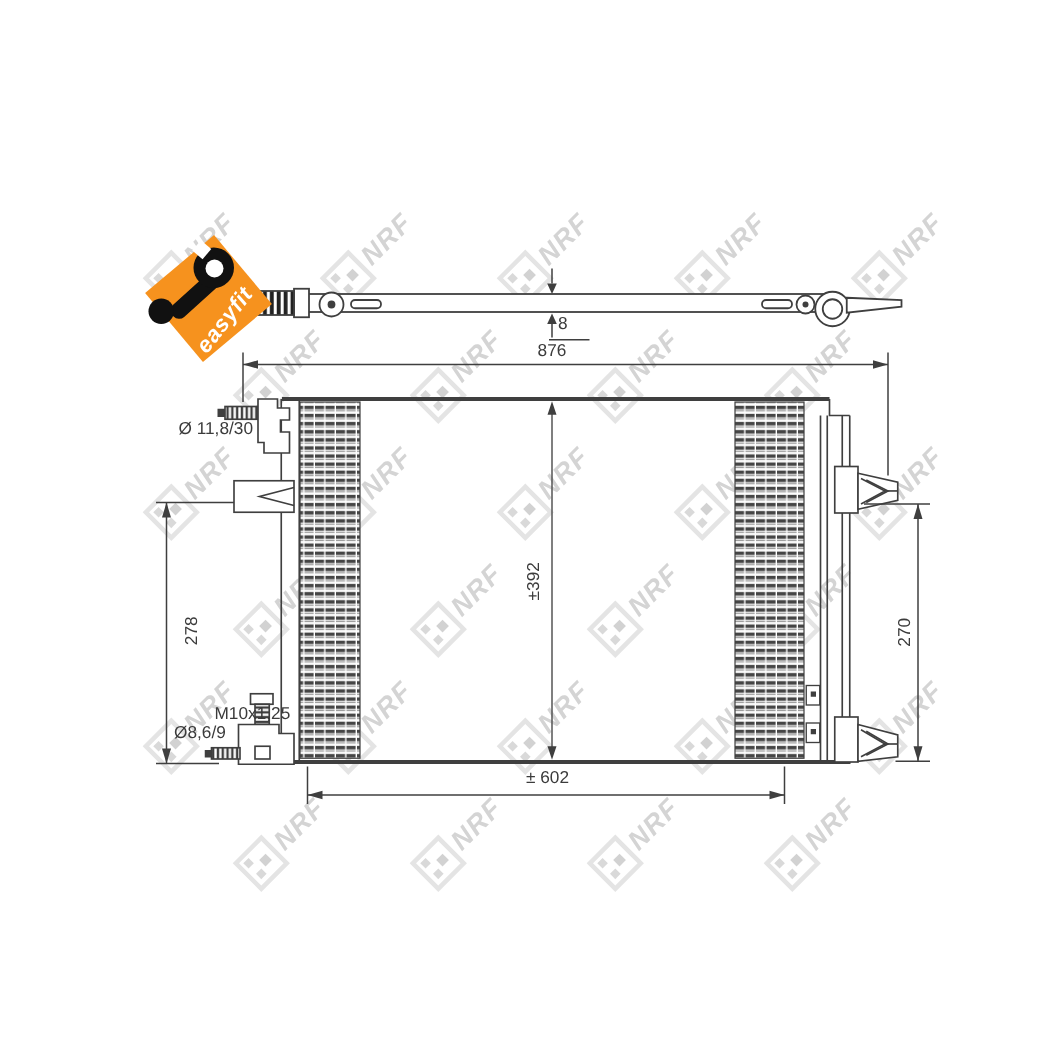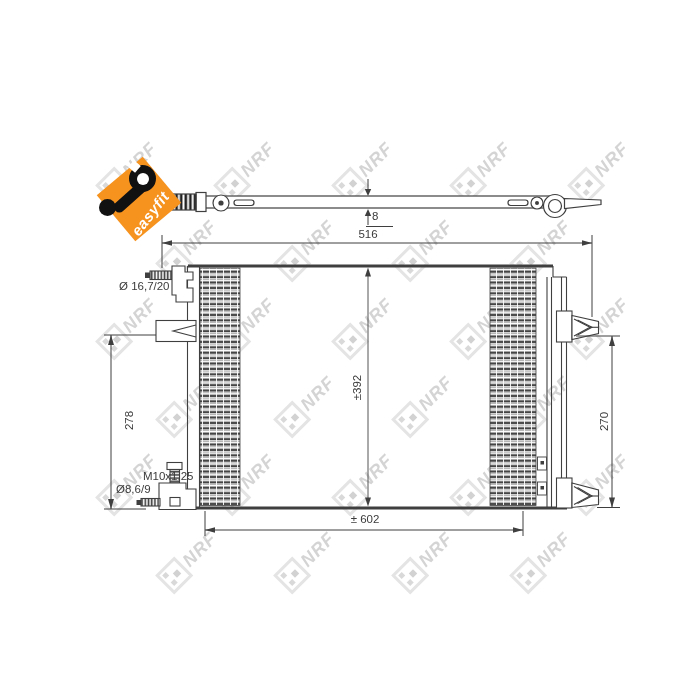--- a/index.html
+++ b/index.html
@@ -404,22 +404,22 @@
       <rect x="167" y="462.5" width="15" height="7"></rect>
       <rect x="170" y="469.5" width="9.5" height="13.5" fill="url(#threadHP)"></rect>
       <path d="M159,483 L186,483 L186,489 L196,489 L196,509.5 L159,509.5 Z"></path>
       <rect x="170" y="497.5" width="10" height="8.5"></rect>
       <rect x="141" y="498.5" width="19" height="7.5" fill="url(#threadP)"></rect>
       <rect x="136.5" y="500" width="5" height="5" fill="#3f3f3f" stroke="none"></rect>
     </g>
   </svg>
 
   <div class="dim-label" style="left:372px;top:210px;">8</div>
-  <div class="dim-label center" style="left:340px;top:228px;width:56px;">516</div>
+  <div class="dim-label center" style="left:340px;top:228px;width:56px;">876</div>
   <div class="dim-label rot" style="left:329px;top:381px;width:56px;height:13px;">±392</div>
   <div class="dim-label rot" style="left:101px;top:414px;width:56px;height:13px;">278</div>
   <div class="dim-label rot" style="left:576px;top:415px;width:56px;height:13px;">270</div>
   <div class="dim-label center" style="left:336px;top:513px;width:58px;">± 602</div>
-  <div class="dim-label" style="left:119px;top:280px;">Ø 16,7/20</div>
+  <div class="dim-label" style="left:119px;top:280px;">Ø 11,8/30</div>
   <div class="dim-label" style="left:143px;top:470px;">M10x1,25</div>
   <div class="dim-label" style="left:116px;top:483px;">Ø8,6/9</div>
 
 </div>
 
 </body></html>

